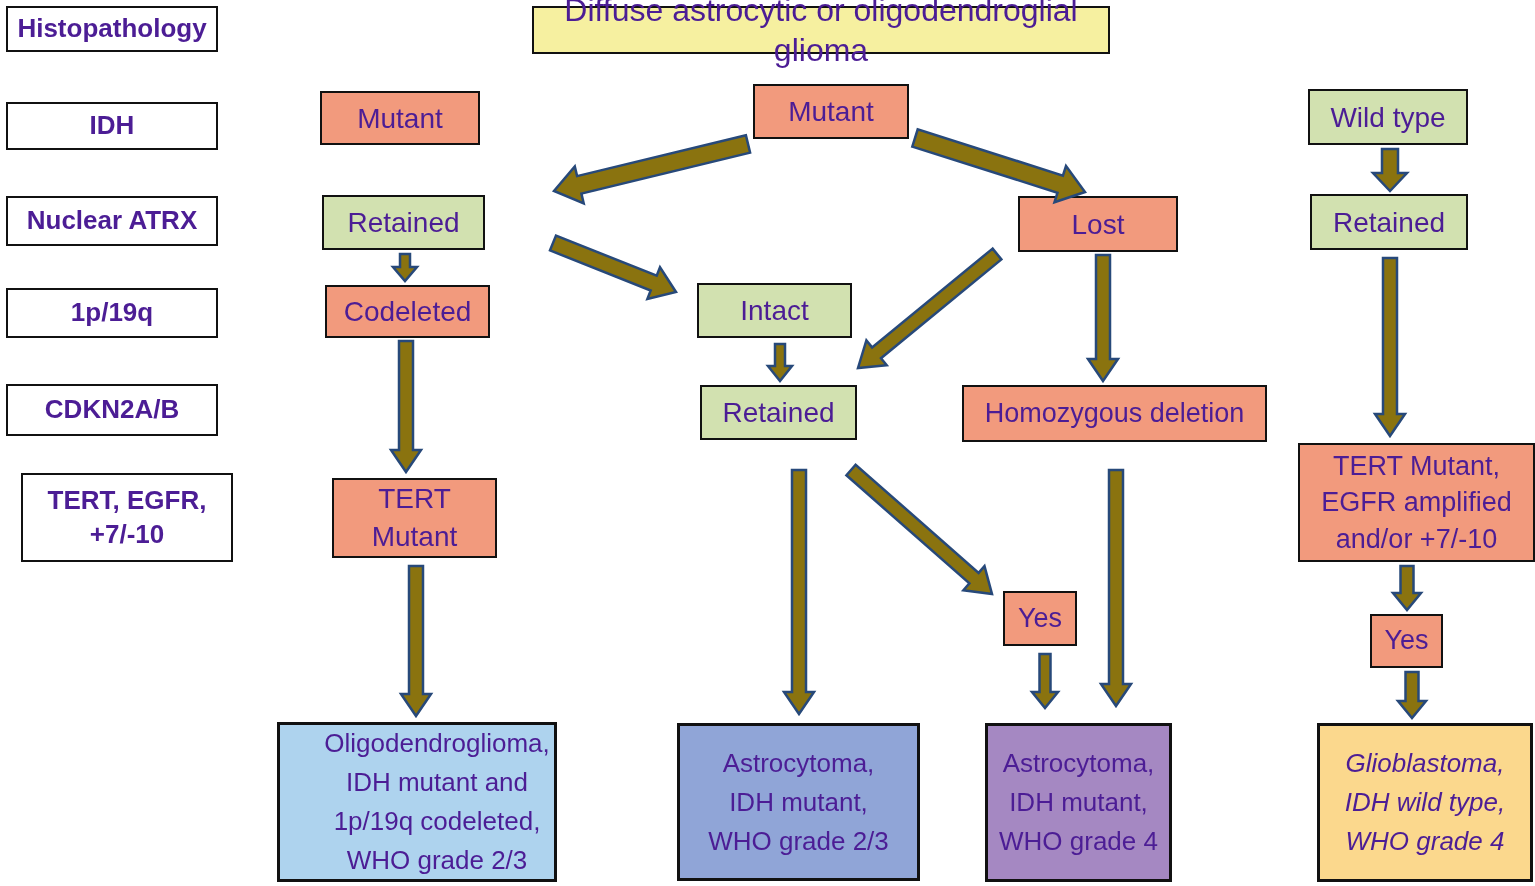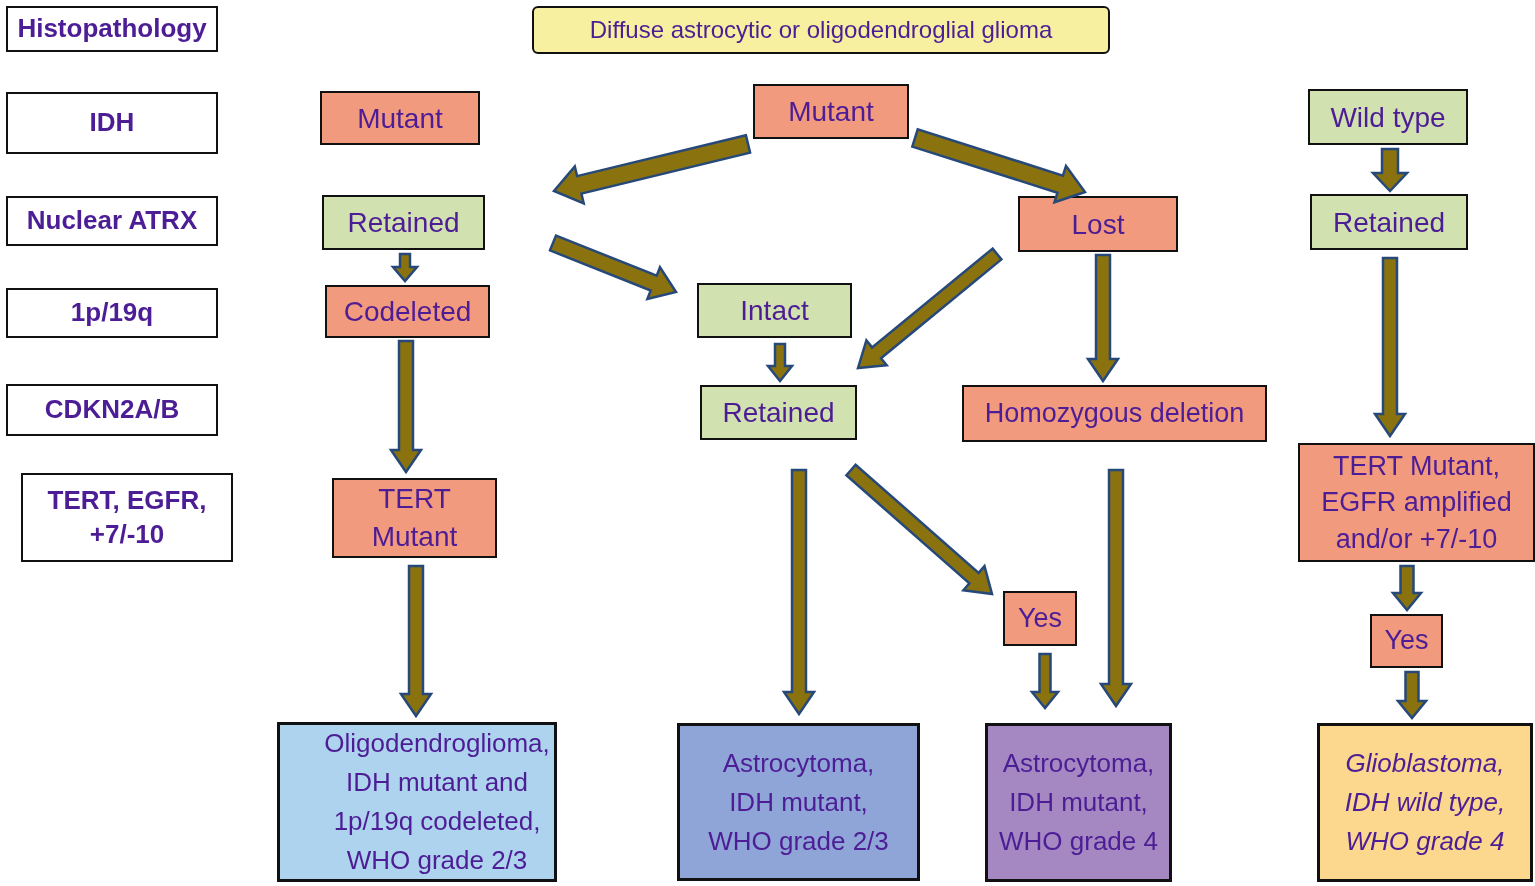--- a/index.html
+++ b/index.html
@@ -20,39 +20,39 @@
     text-align:center;
     white-space:pre-line;
     border:2.5px solid #111111;
     font-size:28px;
     line-height:1.25;
     z-index:2;
   }
   .rowlabel{background:var(--c-white);font-weight:bold;font-size:26px;line-height:1.3;}
   .salmon{background:var(--c-salmon);}
   .green{background:var(--c-green);}
-  .yellow{background:var(--c-yellow);font-size:24px;border-radius:6px;}
+  .yellow{background:var(--c-yellow);font-size:32px;}
   .ltblue{background:var(--c-light-blue);padding-left:40px;}
   .periwinkle{background:var(--c-periwinkle);}
   .purple{background:var(--c-purple);}
   .gold{background:var(--c-gold);font-style:italic;}
   .result{font-size:26px;line-height:1.5;border-width:3px;}
   .tall{line-height:1.35;}
   #arrow-layer{
     position:absolute;left:0;top:0;width:1535px;height:886px;
     z-index:3;pointer-events:none;
   }
 </style>
 </head>
 <body>
 
 <div id="canvas">
 
   <div class="box rowlabel" style="left:6px;top:6px;width:212px;height:46px">Histopathology</div>
-  <div class="box rowlabel" style="left:6px;top:92px;width:212px;height:62px">IDH</div>
+  <div class="box rowlabel" style="left:6px;top:102px;width:212px;height:48px">IDH</div>
   <div class="box rowlabel" style="left:6px;top:196px;width:212px;height:50px">Nuclear ATRX</div>
   <div class="box rowlabel" style="left:6px;top:288px;width:212px;height:50px">1p/19q</div>
   <div class="box rowlabel" style="left:6px;top:384px;width:212px;height:52px">CDKN2A/B</div>
   <div class="box rowlabel" style="left:21px;top:473px;width:212px;height:89px">TERT, EGFR,
 +7/-10</div>
 
   <div class="box yellow" style="left:532px;top:6px;width:578px;height:48px">Diffuse astrocytic or oligodendroglial glioma</div>
 
   <div class="box salmon" style="left:320px;top:91px;width:160px;height:54px">Mutant</div>
   <div class="box salmon" style="left:753px;top:84px;width:156px;height:55px">Mutant</div>

